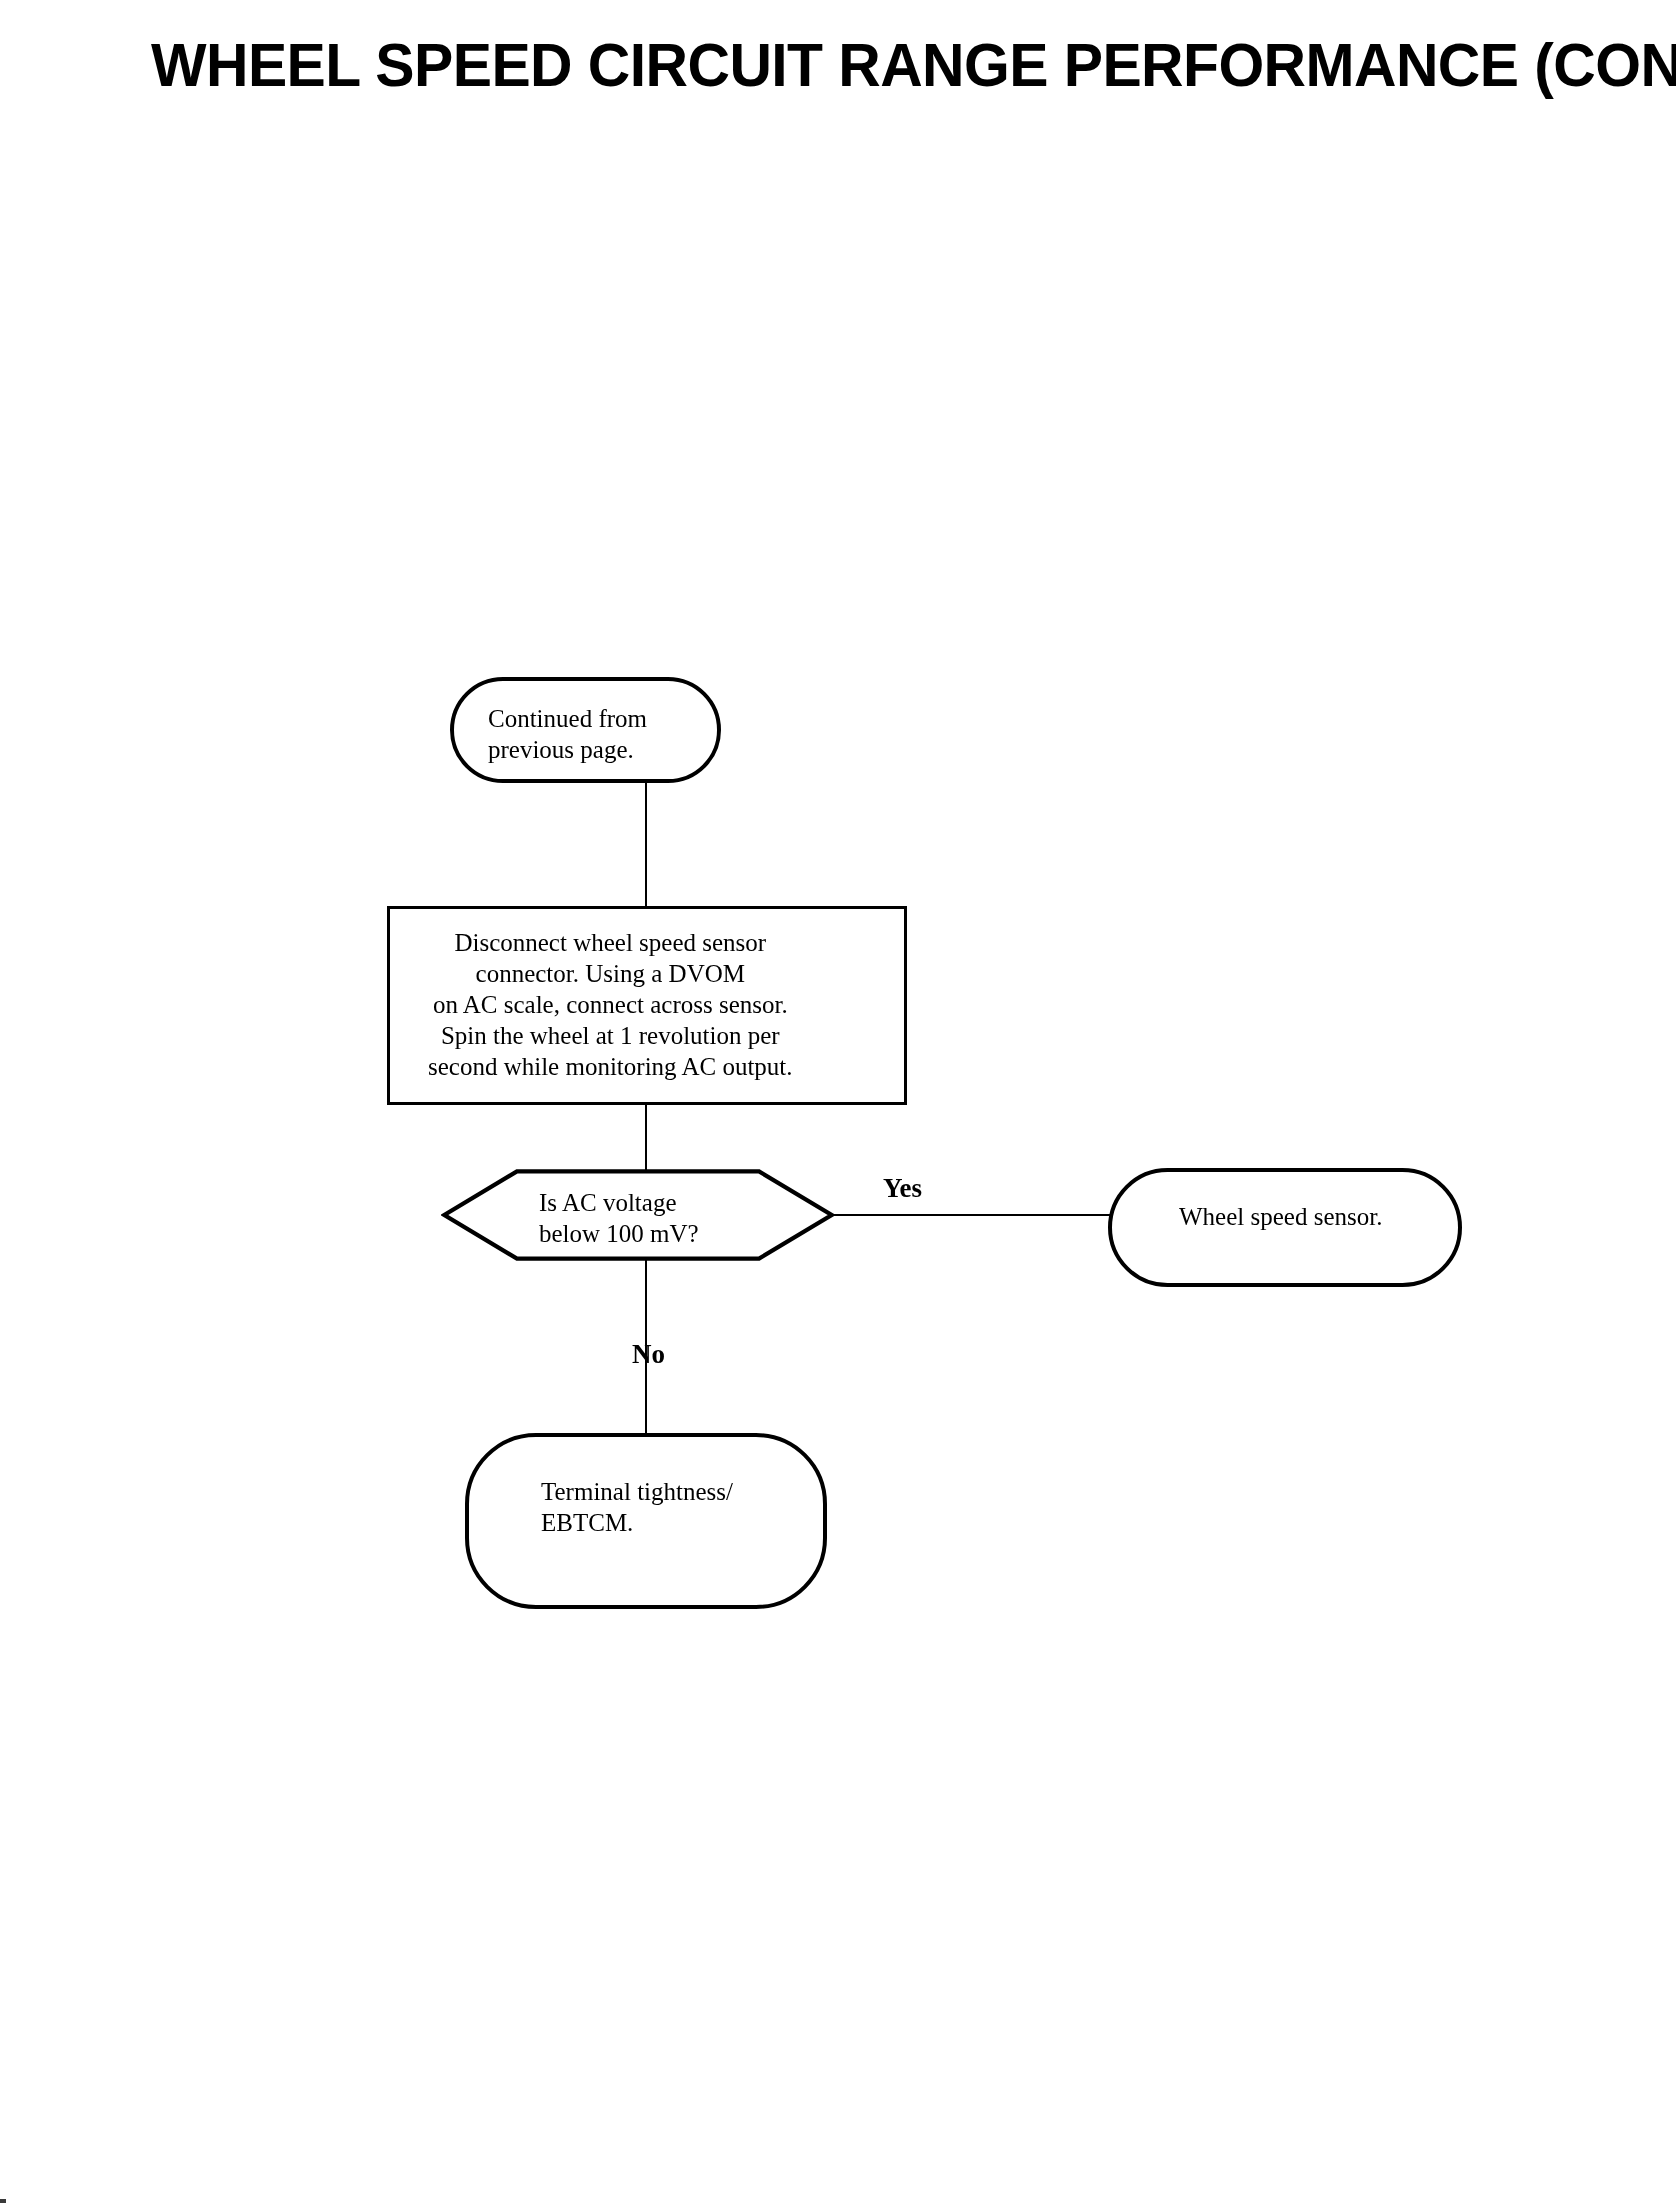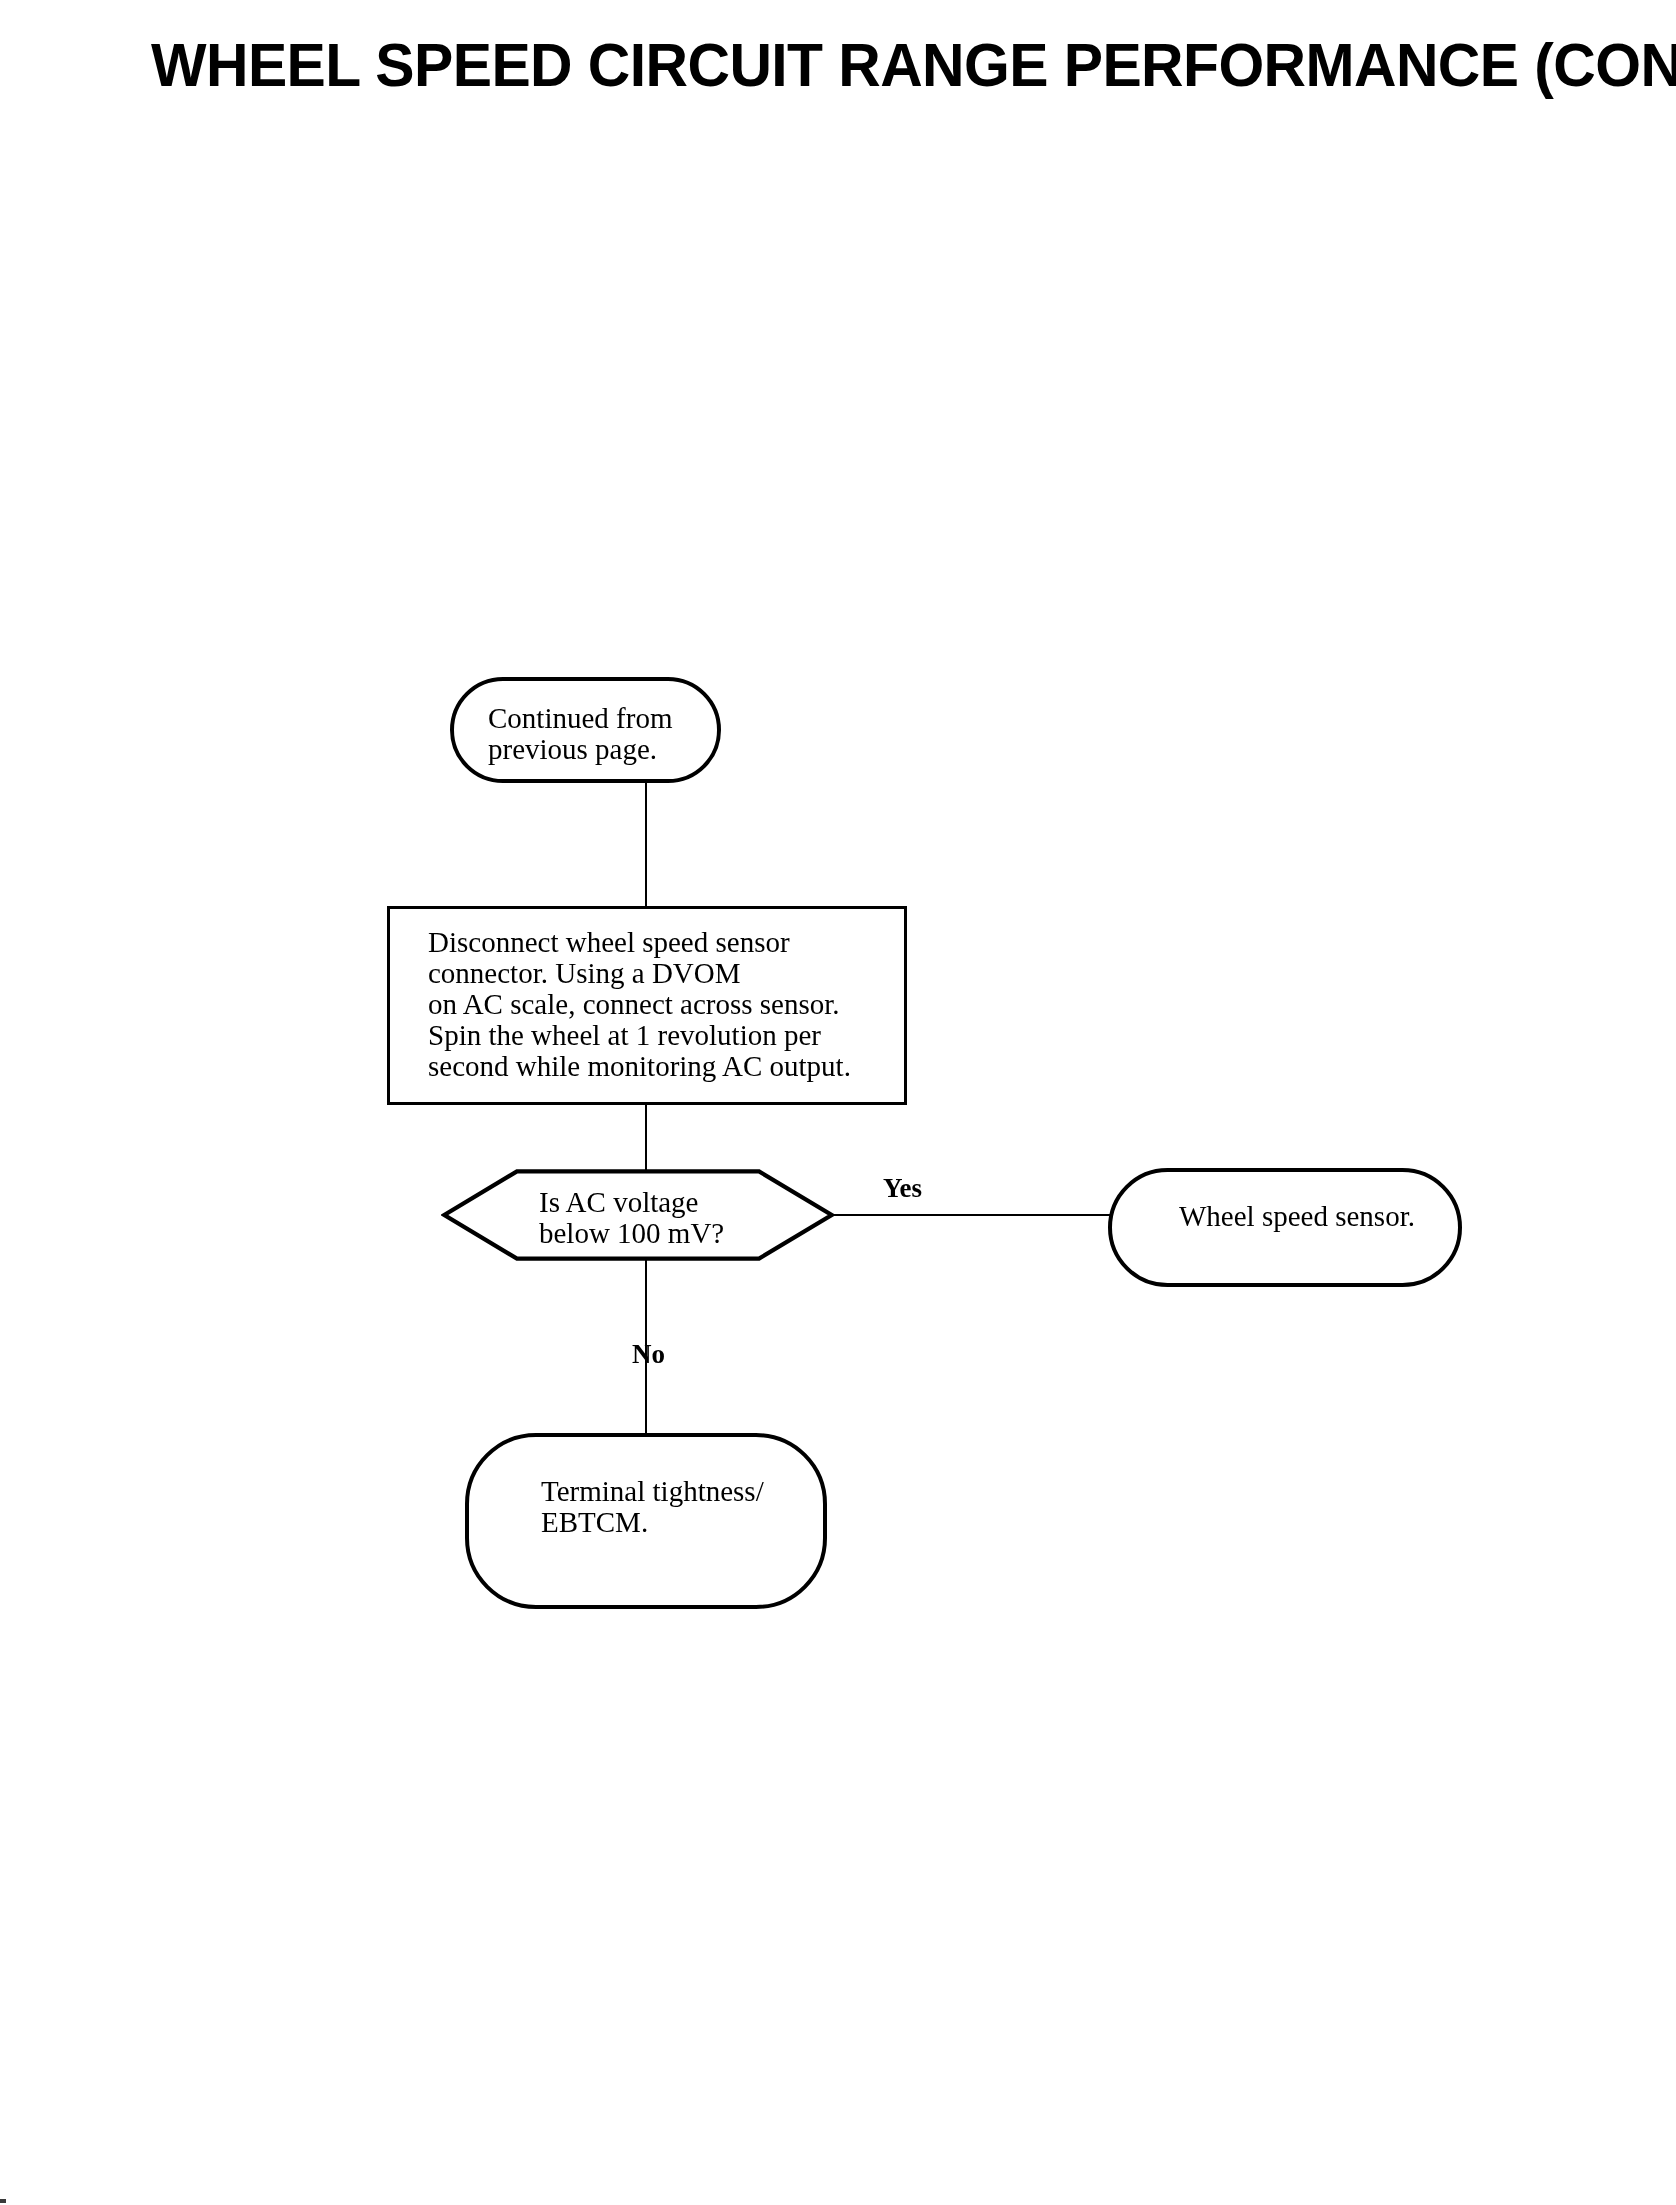--- a/index.html
+++ b/index.html
@@ -28,21 +28,21 @@
     letter-spacing: -0.6px;
     color: #000000;
     white-space: nowrap;
     transform: scaleX(0.965);
     transform-origin: left top;
   }
 
   
   .node-text {
     font-family: "Liberation Serif", "DejaVu Serif", serif;
-    font-size: 29px;
+    font-size: 25px;
     line-height: 31px;
     color: #000000;
     white-space: pre-line;
   }
 
   
   .terminator {
     position: absolute;
     box-sizing: border-box;
     border: 4.3px solid #000000;
@@ -54,20 +54,21 @@
 
   
   .process-box {
     position: absolute;
     box-sizing: border-box;
     border: 3px solid #000000;
     background: #ffffff;
   }
   .process-box .node-text {
     position: absolute;
+    text-align: center;
   }
 
   
   .decision {
     position: absolute;
   }
   .decision svg {
     position: absolute;
     left: 0;
     top: 0;

